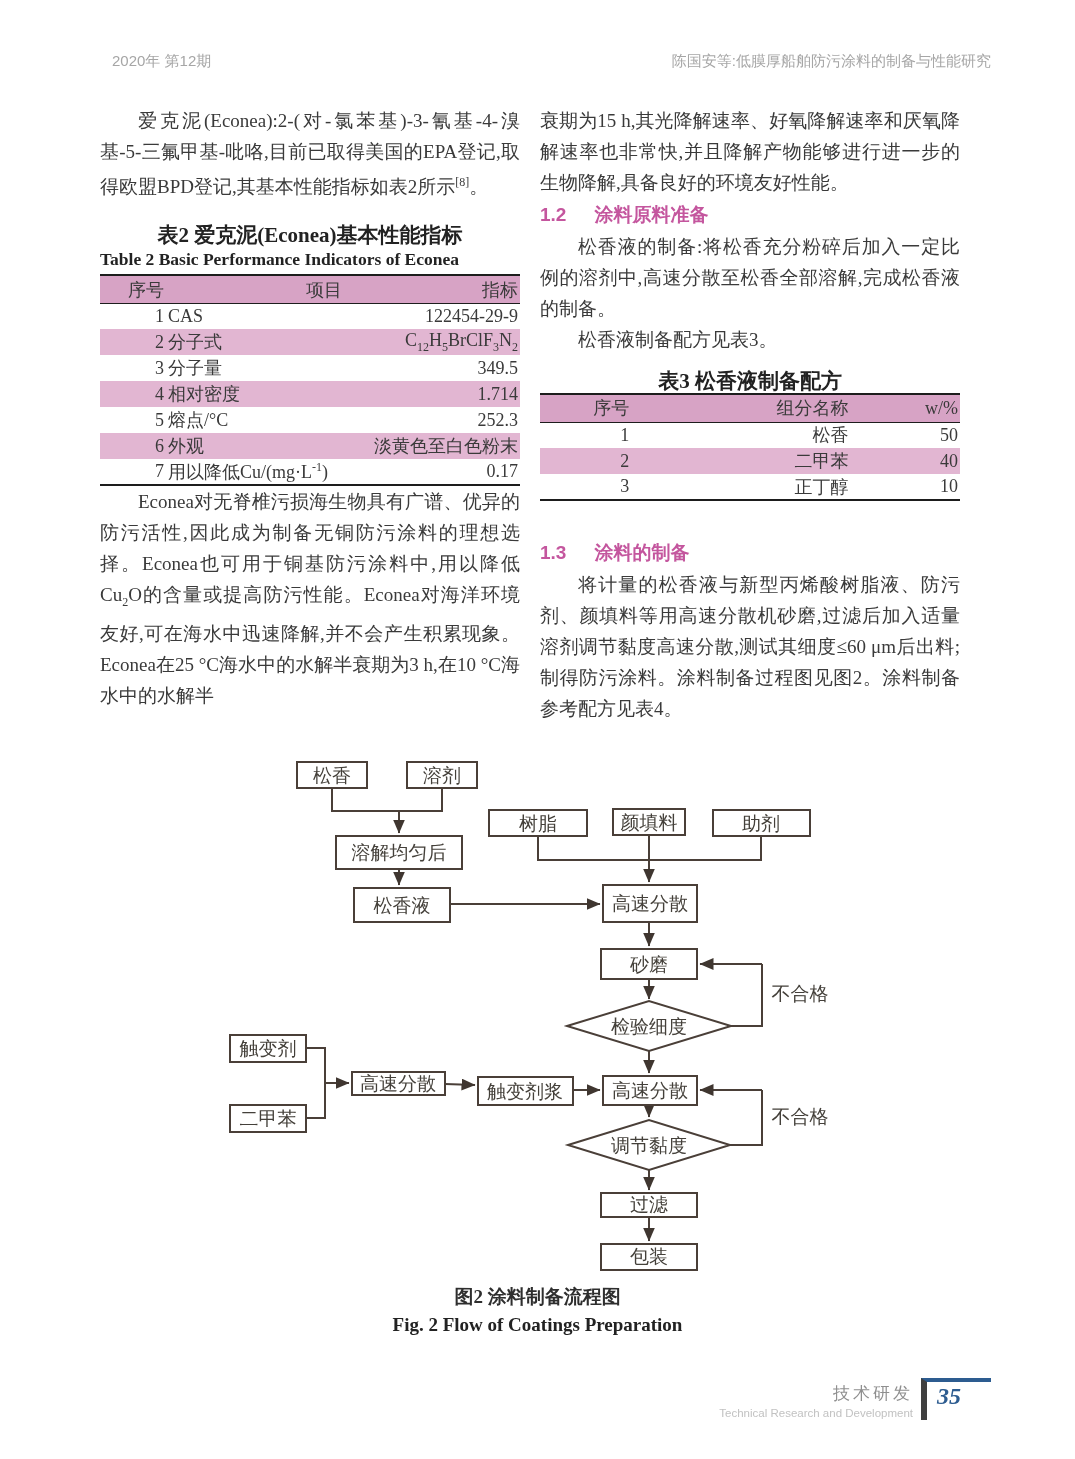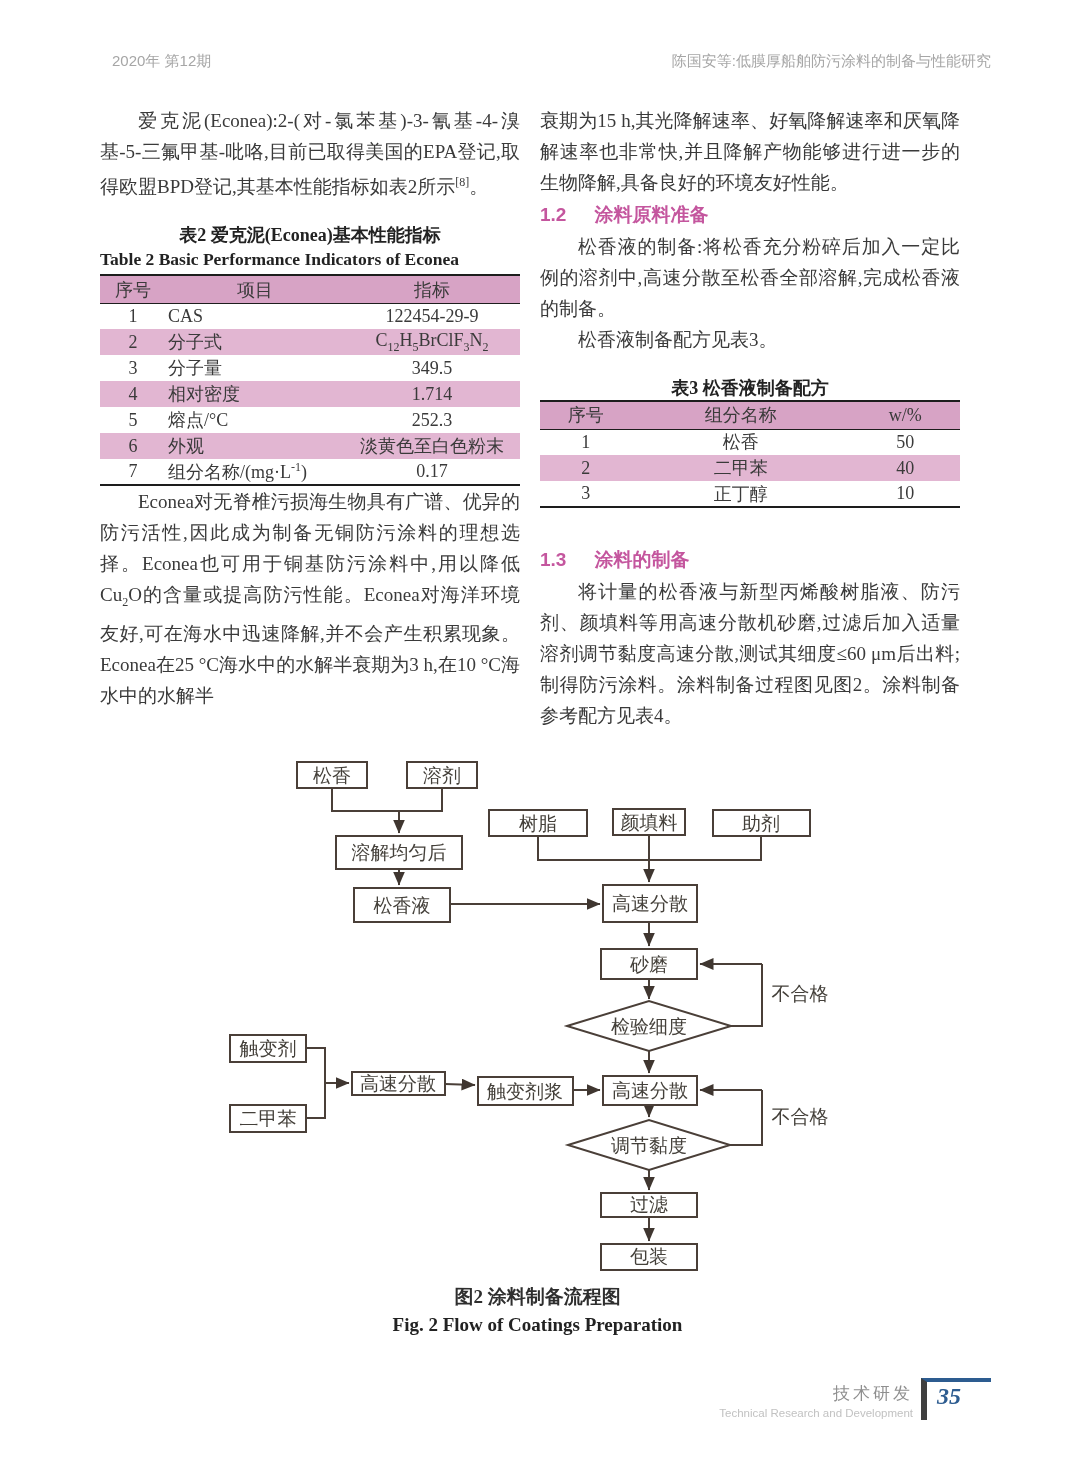--- a/index.html
+++ b/index.html
@@ -20,28 +20,28 @@
   p.body { margin:0; font-size:19px; line-height:31px; text-align:justify; }
   p.ind { text-indent:2em; }
   sup,sub { font-size:12px; }
   .sec-h {
     margin:4px 0 3px 0; font-size:19px; font-weight:bold; color:#c4569e;
     font-family:"Liberation Sans","DejaVu Sans",sans-serif;
   }
   .sec-h .num { margin-right:28px; }
   
   .tbl-block { margin-top:22px; }
-  .tbl-title-zh { text-align:center; font-weight:bold; font-size:18px; color:#222; line-height:23px; }
+  .tbl-title-zh { text-align:center; font-weight:bold; font-size:21px; color:#222; line-height:23px; }
   .tbl-title-en { text-align:left; font-weight:bold; font-size:17.5px; color:#222; line-height:24px; margin-bottom:3px; }
   table.tbl {
     width:100%; border-collapse:collapse; table-layout:fixed;
     border-top:2.5px solid #1d1d1d; border-bottom:2.5px solid #1d1d1d;
   }
   table.tbl th, table.tbl td {
-    font-weight:normal; font-size:18px; padding:0 2px; height:26px; text-align:center; color:#3a3a3a;
+    font-weight:normal; font-size:18px; padding:0 2px; height:26px; text-align:right; color:#3a3a3a;
   }
   table.tbl thead tr { background:#d7a3c5; }
   table.tbl thead tr th { border-bottom:1.5px solid #1d1d1d; height:28px; }
   table.tbl tr.alt { background:#e2b6d2; }
   table.tbl td.left { text-align:left; }
   .after-table { margin-top:57px; }
   
   .fig { position:absolute; top:745px; left:0; width:1075px; }
   .fig svg { display:block; }
   .fig-cap-zh { text-align:center; font-weight:bold; font-size:19px; color:#2e2e2e; margin-top:6px; }
@@ -115,39 +115,39 @@
               <td class="left">熔点/°C</td>
               <td>252.3</td>
             </tr>
             <tr class="alt">
               <td>6</td>
               <td class="left">外观</td>
               <td>淡黄色至白色粉末</td>
             </tr>
             <tr>
               <td>7</td>
-              <td class="left"><span>组分名称/(mg·L</span><sup>-1</sup><span>)</span></td>
+              <td class="left"><span>用以降低Cu/(mg·L</span><sup>-1</sup><span>)</span></td>
               <td>0.17</td>
             </tr>
           </tbody>
         </table>
       </div>
 
       <p class="body ind after-table"><span>Econea对无脊椎污损海生物具有广谱、优异的防污活性,因此成为制备无铜防污涂料的理想选择。Econea也可用于铜基防污涂料中,用以降低Cu</span><sub>2</sub><span>O的含量或提高防污性能。Econea对海洋环境友好,可在海水中迅速降解,并不会产生积累现象。Econea在25 °C海水中的水解半衰期为3 h,在10 °C海水中的水解半</span></p>
     </div>
 
     <div class="col">
       <p class="body">衰期为15 h,其光降解速率、好氧降解速率和厌氧降解速率也非常快,并且降解产物能够进行进一步的生物降解,具备良好的环境友好性能。</p>
 
       <div class="sec-h"><span class="num">1.2</span><span>涂料原料准备</span></div>
 
       <p class="body ind">松香液的制备:将松香充分粉碎后加入一定比例的溶剂中,高速分散至松香全部溶解,完成松香液的制备。</p>
       <p class="body ind">松香液制备配方见表3。</p>
 
-      <div class="tbl-block" style="margin-top:22px;">
+      <div class="tbl-block" style="margin-top:15px;">
         <div class="tbl-title-zh">表3  松香液制备配方</div>
         <table class="tbl">
           <colgroup>
               <col style="width:90px">
               <col style="width:216px">
               <col style="width:108px">
             </colgroup>
           <thead>
             <tr>
               <th>序号</th>

